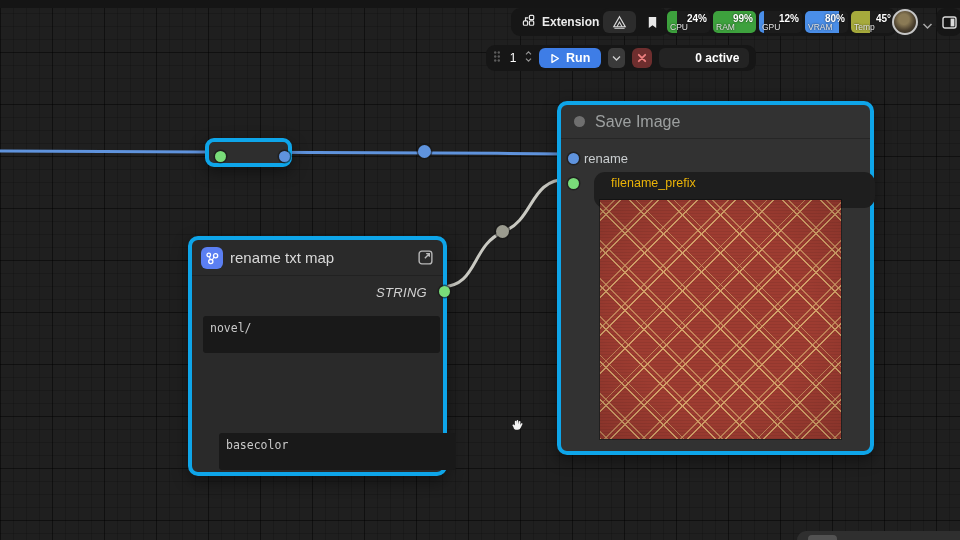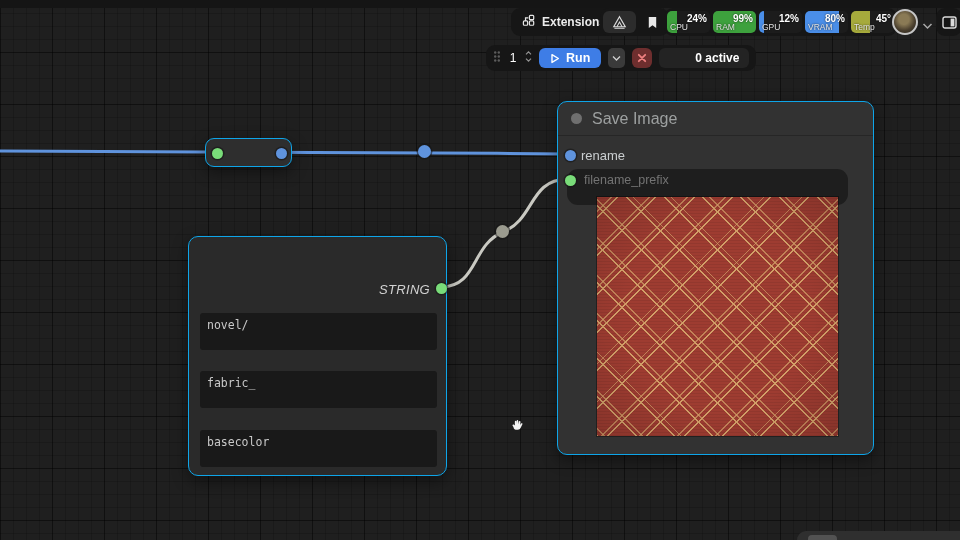--- a/index.html
+++ b/index.html
@@ -23,48 +23,48 @@
   
   .dot{position:absolute;width:11px;height:11px;border-radius:50%;box-sizing:border-box;
        box-shadow:0 0 0 1.5px rgba(20,20,20,.55);}
   .dot.green{background:var(--slot-green);}
   .dot.blue{background:var(--slot-blue);}
   .dot.big{width:13px;height:13px;}
   .dot.gray{background:#9a9a8e;}
 
   
   .node{position:absolute;border-radius:10px;box-shadow:0 5px 16px rgba(0,0,0,.45);
-        border:1px solid #0ea5e9;box-sizing:border-box;}
+        border:4px solid #0ea5e9;box-sizing:border-box;}
 
   
   .node-collapsed{left:205px;top:138px;width:87px;height:29px;background:#2e2e2e;border-radius:9px;}
 
   
   .node-rename{left:188px;top:236px;width:259px;height:240px;background:#2a2a2a;}
   .node-rename .hdr{height:35px;display:flex;align-items:center;gap:7px;padding:0 9px;
         border-bottom:1px solid #212121;}
   .node-rename .hdr .appicon{width:22px;height:22px;border-radius:6px;background:#5b7ff2;
         display:flex;align-items:center;justify-content:center;flex:none;}
   .node-rename .hdr .title{color:#d9d9d9;font-size:15px;flex:1;white-space:nowrap;overflow:hidden;}
   .node-rename .hdr .expand{width:18px;height:18px;display:flex;align-items:center;justify-content:center;cursor:pointer;}
   .out-row{position:absolute;right:16px;top:45px;color:#d2d2d2;font-size:13px;letter-spacing:.3px;font-style:italic;}
   .field{position:absolute;left:11px;width:237px;height:37px;background:#191919;border:none;border-radius:3px;
         resize:none;outline:none;color:#c9c9c9;font-family:"DejaVu Sans Mono",monospace;font-size:11.5px;
         padding:5px 7px;box-sizing:border-box;line-height:1.25;}
-  .field.f1{top:76px;} .field.f2{top:134px;} .field.f3{top:193px;}
+  .field.f1{top:76px;} .field.f2{top:134px;} .field.f3{top:193px;margin-left:16px;}
 
   
   .node-save{left:557px;top:101px;width:317px;height:354px;background:#323232;}
   .node-save .hdr{height:33px;display:flex;align-items:center;gap:10px;padding:0 13px;
         border-bottom:1px solid #262626;}
   .node-save .hdr .c-dot{width:11px;height:11px;border-radius:50%;background:#6f6f6f;flex:none;}
   .node-save .hdr .title{color:#9da0a0;font-size:16px;}
   .in-label{position:absolute;left:23px;top:46px;color:#caced0;font-size:13px;}
-  .prefix-pill{position:absolute;left:9px;top:67px;width:281px;height:36px;border-radius:11px;
-        background:#1e1e1e;color:#737373;font-size:12.5px;line-height:22px;padding-left:17px;box-sizing:border-box;}
+  .prefix-pill{position:absolute;left:33px;top:67px;width:281px;height:36px;border-radius:11px;
+        background:#1e1e1e;color:#eab308;font-size:12.5px;line-height:22px;padding-left:17px;box-sizing:border-box;}
   .preview{position:absolute;left:39px;top:95px;width:241px;height:239px;
         background-color:var(--fabric-red);
         background-image:
           radial-gradient(circle at 50% 50%, rgba(0,0,0,0) 55%, rgba(0,0,0,.14)),
           repeating-linear-gradient(45deg,  var(--fabric-gold) 0 1.4px, rgba(0,0,0,0) 1.4px 4.8px, rgba(211,160,104,.7) 4.8px 6px, rgba(0,0,0,0) 6px 27px),
           repeating-linear-gradient(-45deg, var(--fabric-gold) 0 1.4px, rgba(0,0,0,0) 1.4px 4.8px, rgba(211,160,104,.7) 4.8px 6px, rgba(0,0,0,0) 6px 27px),
           repeating-linear-gradient(0deg, rgba(0,0,0,.07) 0 1px, rgba(0,0,0,0) 1px 3px);
         box-shadow:0 0 0 1px rgba(0,0,0,.35);}
   .size-label{position:absolute;left:39px;top:336px;width:241px;text-align:center;color:#b4b4b4;font-size:11.5px;}
 
@@ -117,24 +117,40 @@
 
 <div class="node node-collapsed">
   <span class="dot green" style="left:6px;top:9px;"></span>
   <span class="dot blue" style="left:70px;top:9px;"></span>
 </div>
 
 <span class="abs dot blue big" style="left:418px;top:145px;"></span>
 <span class="abs dot gray big" style="left:496px;top:225px;"></span>
 
 <div class="node node-rename">
+  <div class="hdr">
+    <span class="appicon">
+      <svg width="16" height="16" viewBox="0 0 16 16">
+        <circle cx="4.8" cy="5" r="1.8" fill="none" stroke="#fff" stroke-width="1.3"></circle>
+        <circle cx="11.6" cy="5.8" r="2.1" fill="none" stroke="#fff" stroke-width="1.3"></circle>
+        <circle cx="6.8" cy="11.6" r="2.1" fill="none" stroke="#fff" stroke-width="1.3"></circle>
+        <path d="M5.4 6.6 6.3 9.6 M9.8 7.2 8.3 10" stroke="#fff" stroke-width="1.1" fill="none"></path>
+      </svg>
+    </span>
+    <span class="title">rename txt map</span>
+    <span class="expand">
+      <svg width="17" height="17" viewBox="0 0 16 16">
+        <rect x="2" y="2" width="12" height="12" rx="2.5" fill="none" stroke="#b9b9b9" stroke-width="1.3"></rect>
+        <path d="M7.4 8.6 11.6 4.4 M8.6 4.4h3v3" stroke="#b9b9b9" stroke-width="1.3" fill="none"></path>
+      </svg>
+    </span>
+  </div>
   <span class="out-row">STRING</span>
   <span class="dot green" style="left:247px;top:46px;"></span>
   <textarea class="field f1" spellcheck="false" style="">novel/</textarea>
-  <textarea class="field f2" spellcheck="false" style="">fabric_</textarea>
   <textarea class="field f3" spellcheck="false" style="">basecolor</textarea>
 </div>
 
 <div class="node node-save">
   <div class="hdr">
     <span class="c-dot"></span>
     <span class="title">Save Image</span>
   </div>
   <span class="in-label">rename</span>
   <span class="dot blue" style="left:7px;top:48px;"></span>

